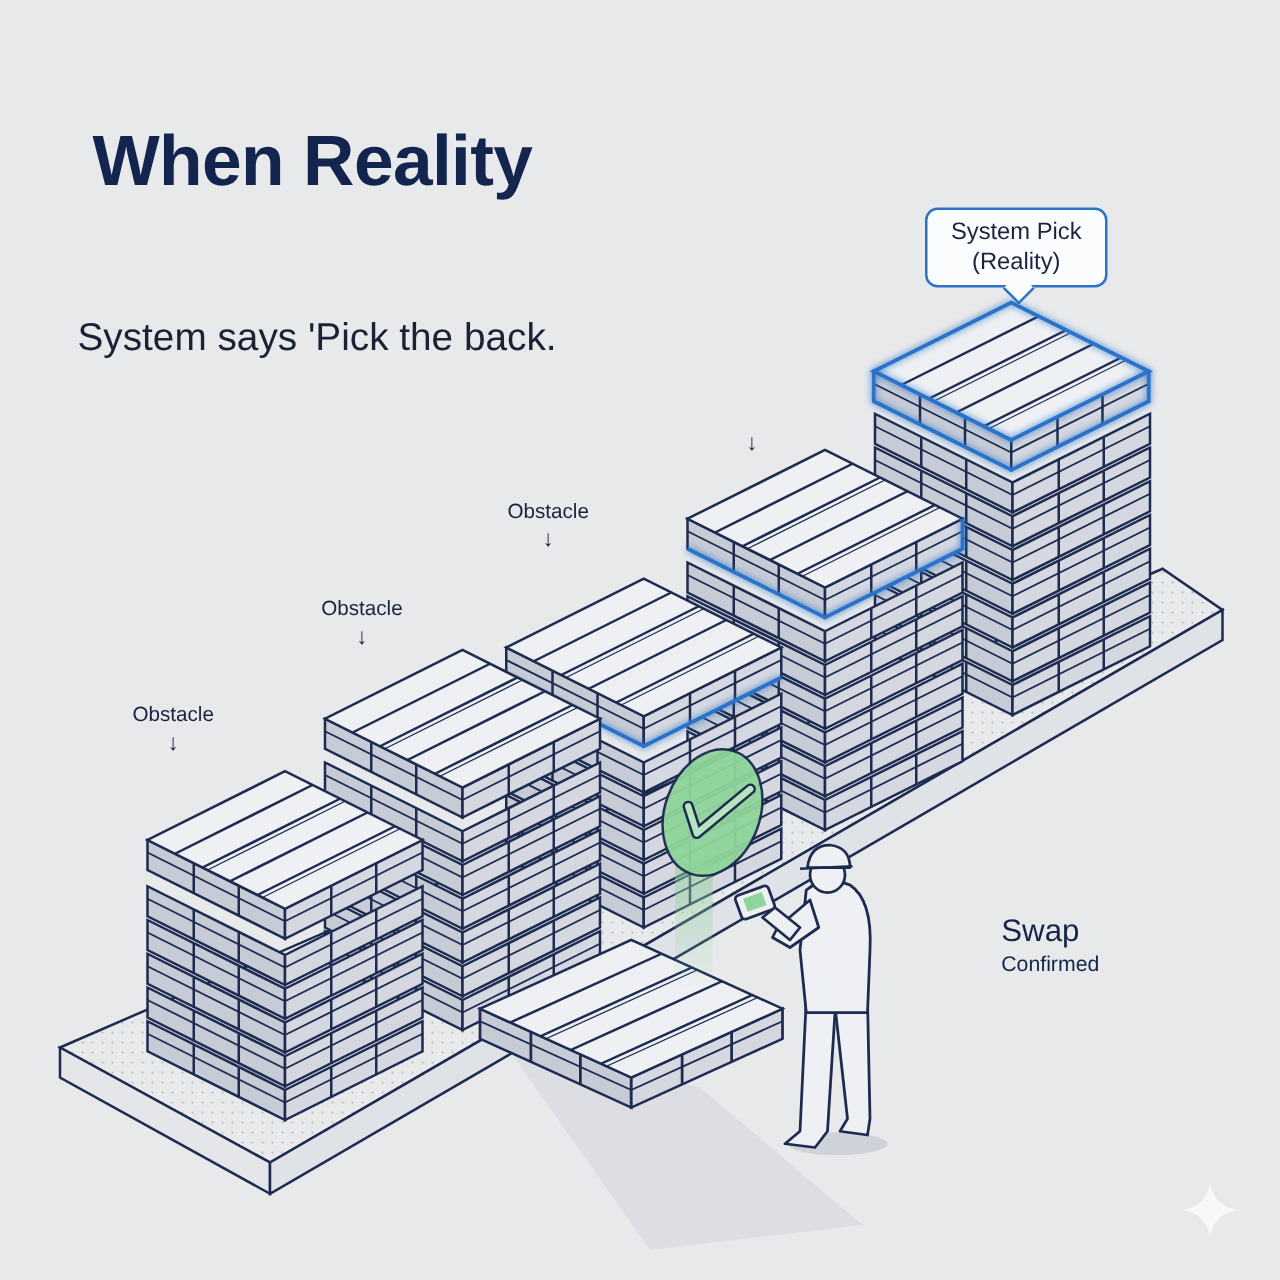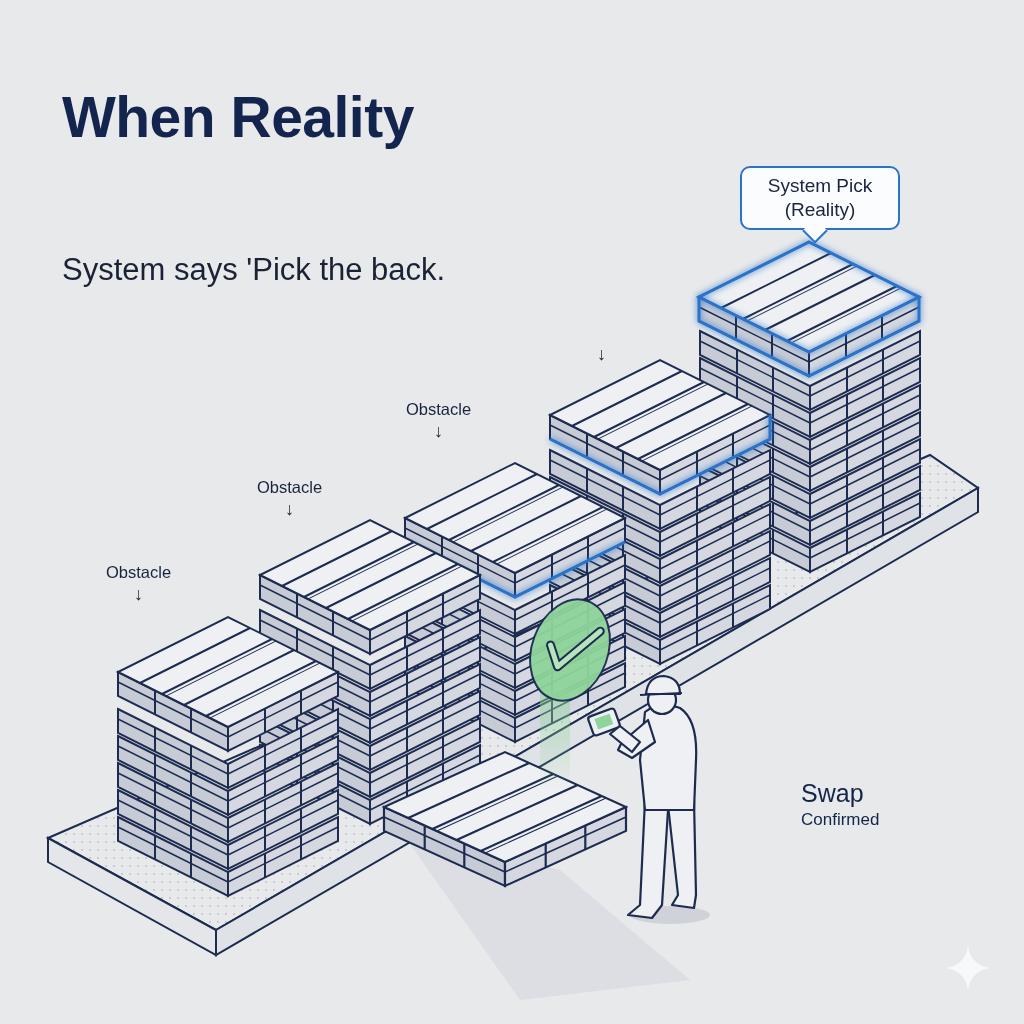--- a/index.html
+++ b/index.html
@@ -7,48 +7,48 @@
       width: 1024px; height: 1024px; overflow: hidden;
       background: #e8e9eb;
       font-family: "Liberation Sans", "DejaVu Sans", sans-serif;
       position: relative;
       color: #14254a;
     }
     .canvas { position: absolute; inset: 0; }
     .title {
       position: absolute; left: 62px; top: 84px;
       font-size: 57px; font-weight: 700; line-height: 66px;
-      color: #13254e; letter-spacing: -0.5px; margin: 0;
+      color: #13254e; letter-spacing: -0.5px; margin: 12px;
     }
     .title span { display: block; }
     .subtitle {
       position: absolute; left: 62px; top: 252px; width: 660px;
       font-size: 31px; line-height: 36px; color: #1b2236; margin: 0;
     }
     .subtitle span { display: block; white-space: nowrap; }
     .label {
       position: absolute; font-size: 16.5px; color: #1a2440; text-align: center;
     }
     .label .arrow { display: block; font-size: 18px; line-height: 20px; margin-top: 2px; }
     .callout {
-      position: absolute; left: 740px; top: 166px; width: 160px; height: 64px;
+      position: absolute; left: 740px; top: 166px; width: 146px; height: 64px;
       background: #fbfcfd; border: 2.5px solid #2b73c9; border-radius: 10px;
       box-sizing: border-box; text-align: center; font-size: 19px; line-height: 24px;
       color: #1a2440; padding-top: 6px;
     }
     .callout::after {
       content: ""; position: absolute; left: 64px; bottom: -12px;
       width: 16px; height: 16px; background: #fbfcfd;
       border-right: 2.5px solid #2b73c9; border-bottom: 2.5px solid #2b73c9;
       transform: rotate(45deg);
     }
     .swap {
       position: absolute; left: 801px; top: 730px; color: #14254a;
     }
-    .swap .big { display: block; font-size: 25px; line-height: 30px; margin-top: 48px; }
+    .swap .big { display: block; font-size: 25px; line-height: 30px; }
     .swap .small { display: block; font-size: 17px; line-height: 24px; }
     .sparkle { position: absolute; left: 944px; top: 944px; }
   </style>
 </head>
 <body>
 
 <div class="canvas">
 
   <h1 class="title">
     <span>When Reality</span>

